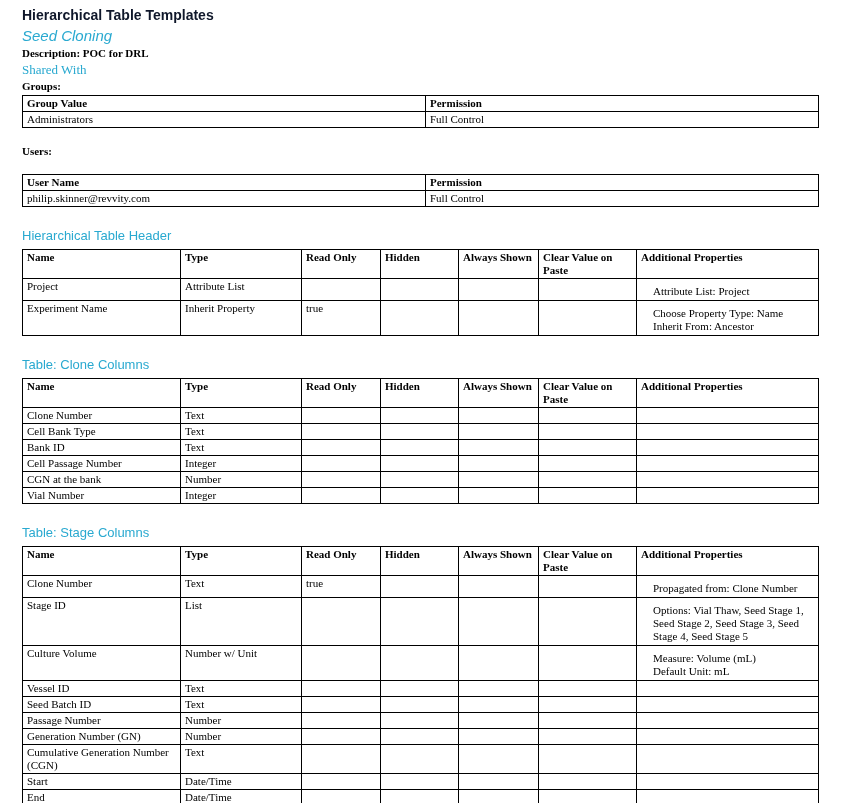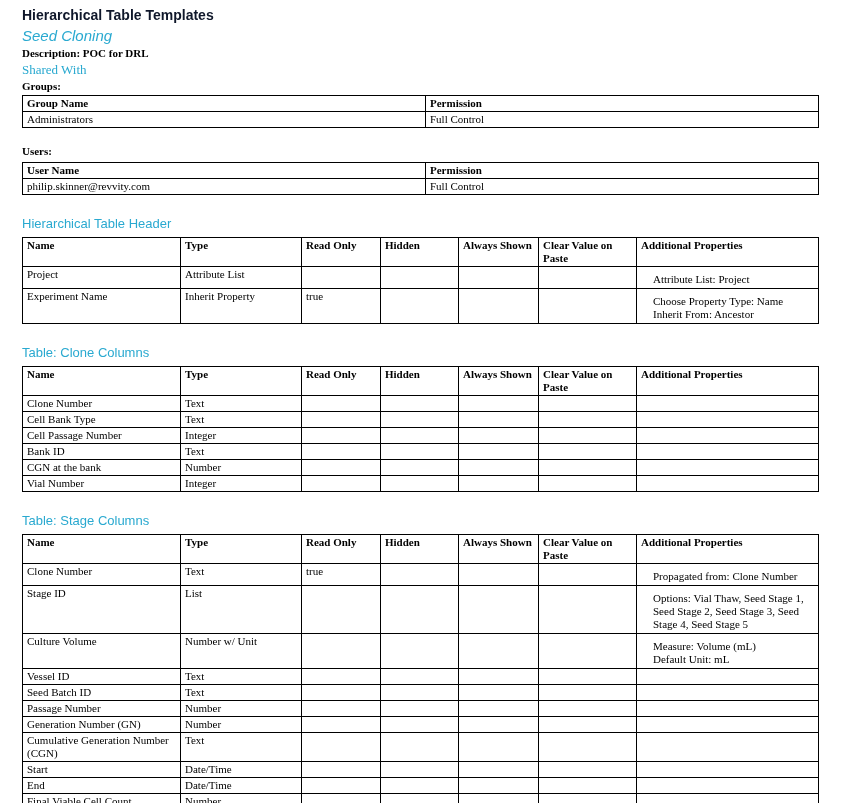--- a/index.html
+++ b/index.html
@@ -33,21 +33,21 @@
   }
   .section-heading {
     font-family: "Liberation Sans", sans-serif;
     font-size: 13px; font-weight: 400; color: #29a9d0;
     line-height: 16px; margin: 21px 0 5px 0;
   }
   .label {
     font-size: 11px; font-weight: bold;
     line-height: 13px; margin: 0 0 2px 0;
   }
-  .users-label { margin-top: 17px; margin-bottom: 4px; }
+  .users-label { margin-top: 17px; margin-bottom: 16px; }
 
   table {
     border-collapse: collapse;
     table-layout: fixed;
     width: 796px;
   }
   th, td {
     border: 1px solid #000000;
     font-size: 11px;
     line-height: 13px;
@@ -86,21 +86,21 @@
   <h3 class="sub-heading">Shared With</h3>
 
   <div class="label">Groups:</div>
   <table id="groups-table">
       <colgroup>
         <col class="pc0">
         <col class="pc1">
       </colgroup>
       <thead>
         <tr>
-          <th>Group Name</th>
+          <th>Group Value</th>
           <th>Permission</th>
         </tr>
       </thead>
       <tbody>
         <tr>
           <td>Administrators</td>
           <td>Full Control</td>
         </tr>
       </tbody>
     </table>
@@ -209,31 +209,31 @@
           <tr>
             <td>Cell Bank Type</td>
             <td>Text</td>
             <td></td>
             <td></td>
             <td></td>
             <td></td>
             <td class="addprops"></td>
           </tr>
           <tr>
+            <td>Bank ID</td>
+            <td>Text</td>
+            <td></td>
+            <td></td>
+            <td></td>
+            <td></td>
+            <td class="addprops"></td>
+          </tr>
+          <tr>
             <td>Cell Passage Number</td>
             <td>Integer</td>
-            <td></td>
-            <td></td>
-            <td></td>
-            <td></td>
-            <td class="addprops"></td>
-          </tr>
-          <tr>
-            <td>Bank ID</td>
-            <td>Text</td>
             <td></td>
             <td></td>
             <td></td>
             <td></td>
             <td class="addprops"></td>
           </tr>
           <tr>
             <td>CGN at the bank</td>
             <td>Number</td>
             <td></td>

